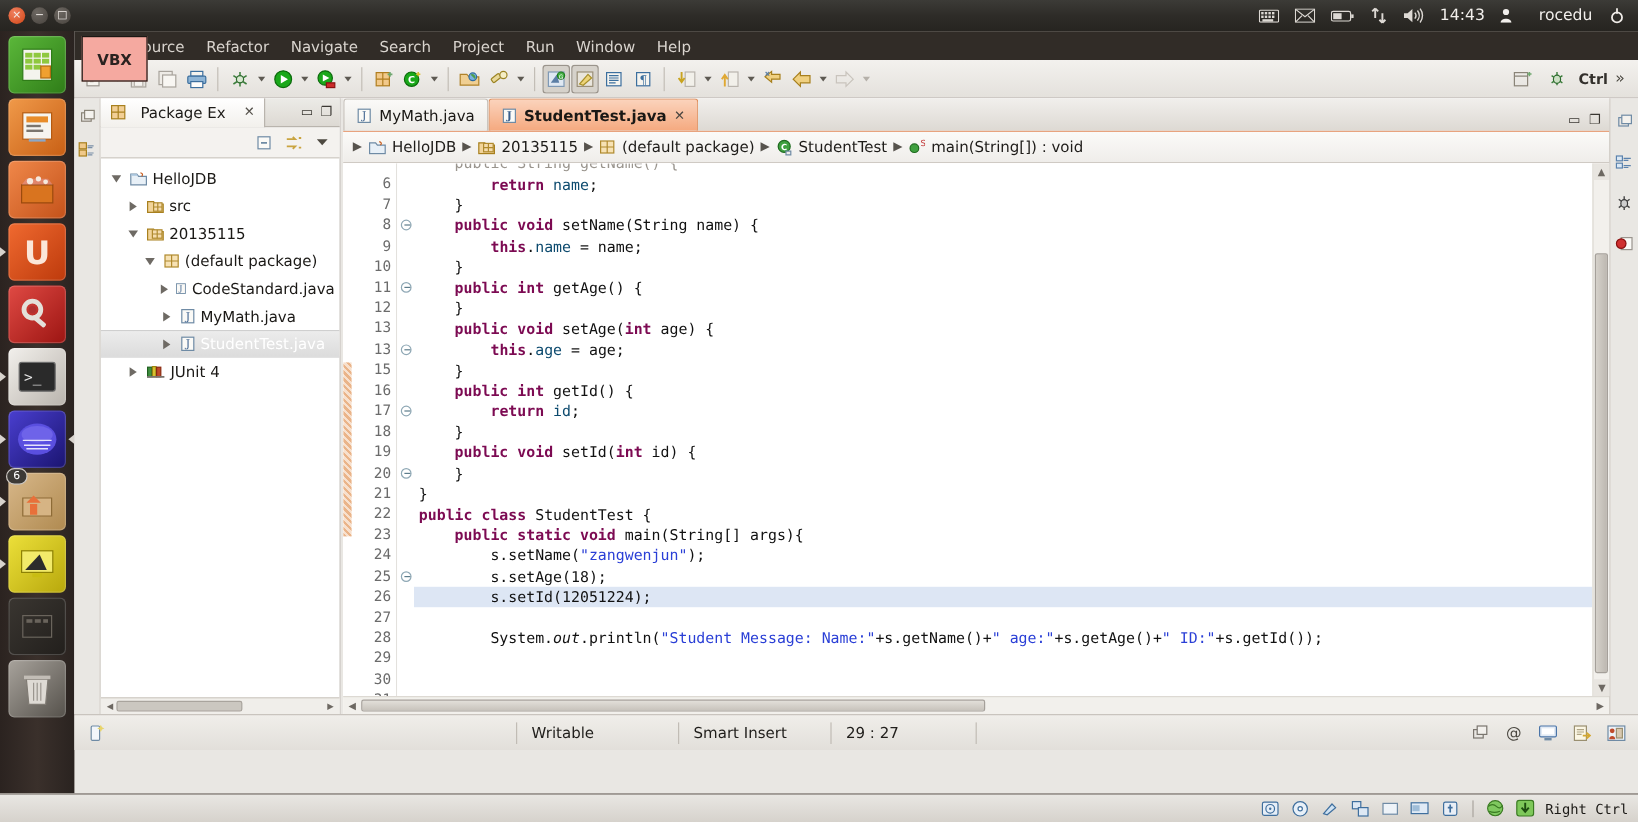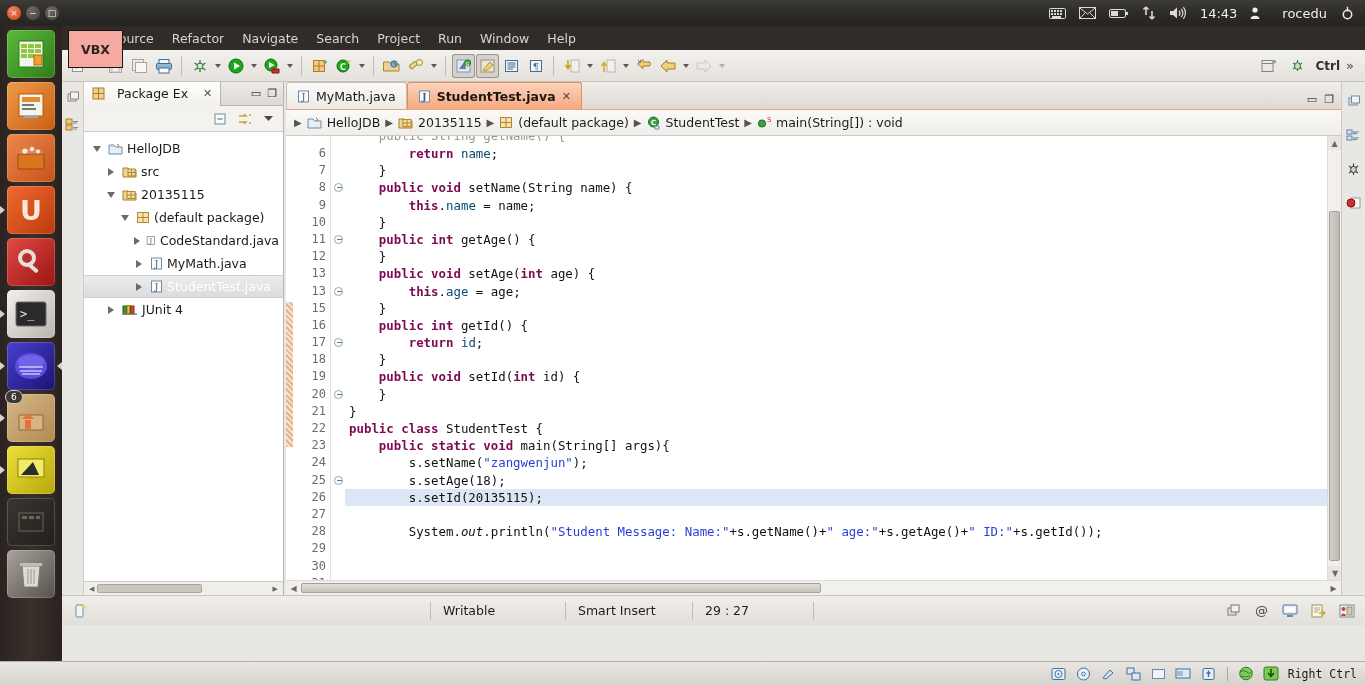--- a/index.html
+++ b/index.html
@@ -902,21 +902,21 @@
           <div class="cl">    <span class="kw">public int</span> getId() {</div>
           <div class="cl">        <span class="kw">return</span> <span class="fld">id</span>;</div>
           <div class="cl">    }</div>
           <div class="cl">    <span class="kw">public void</span> setId(<span class="kw">int</span> id) {</div>
           <div class="cl">    }</div>
           <div class="cl">}</div>
           <div class="cl"><span class="kw">public class</span> StudentTest {</div>
           <div class="cl">    <span class="kw">public static void</span> main(String[] args){</div>
           <div class="cl">        s.setName(<span class="str">"zangwenjun"</span>);</div>
           <div class="cl">        s.setAge(18);</div>
-          <div class="cl hl">        s.setId(20135115);</div>
+          <div class="cl hl">        s.setId(12051224);</div>
           <div class="cl"> </div>
           <div class="cl">        System.<span class="ital">out</span>.println(<span class="str">"Student Message: Name:"</span>+s.getName()+<span class="str">" age:"</span>+s.getAge()+<span class="str">" ID:"</span>+s.getId());</div>
 
         </div>
 
         <div id="vscroll">
           <div class="up">▲</div>
           <div class="thumb"></div>
           <div class="dn" style="position:absolute;bottom:0;width:14px">▼</div>
         </div>

